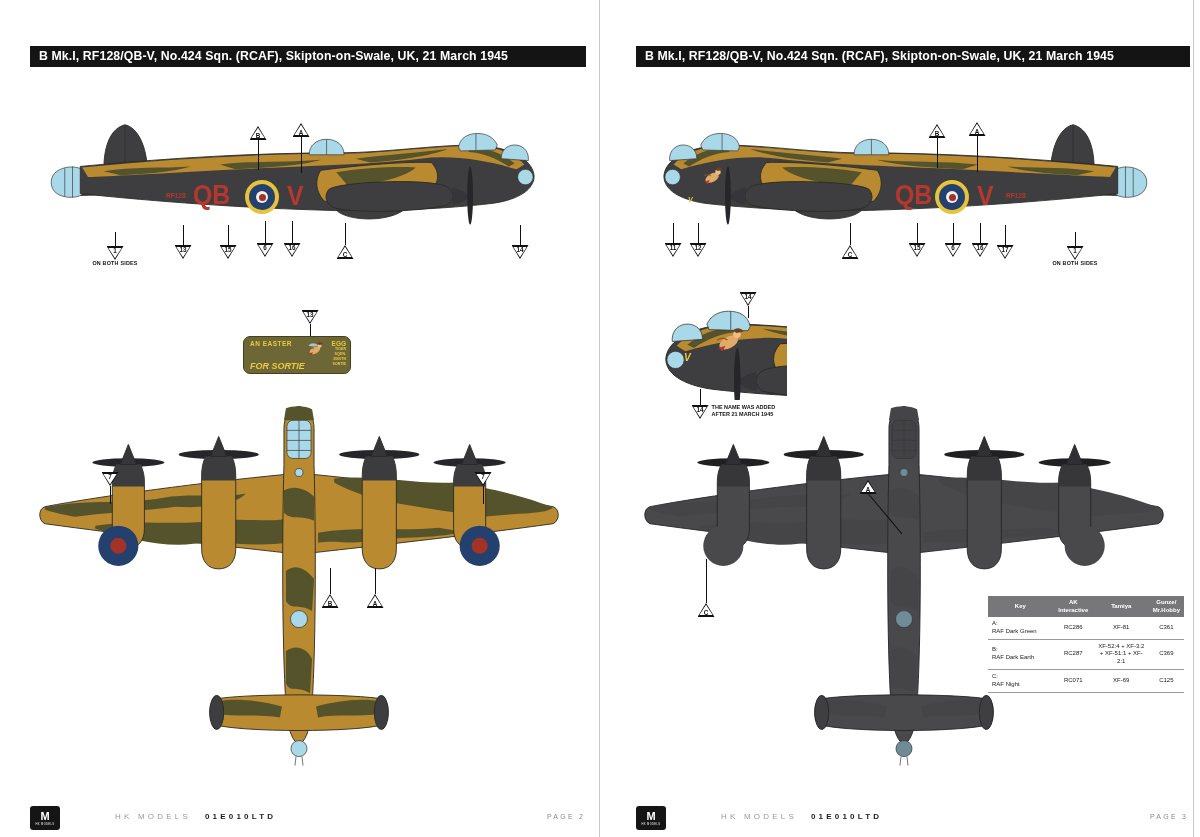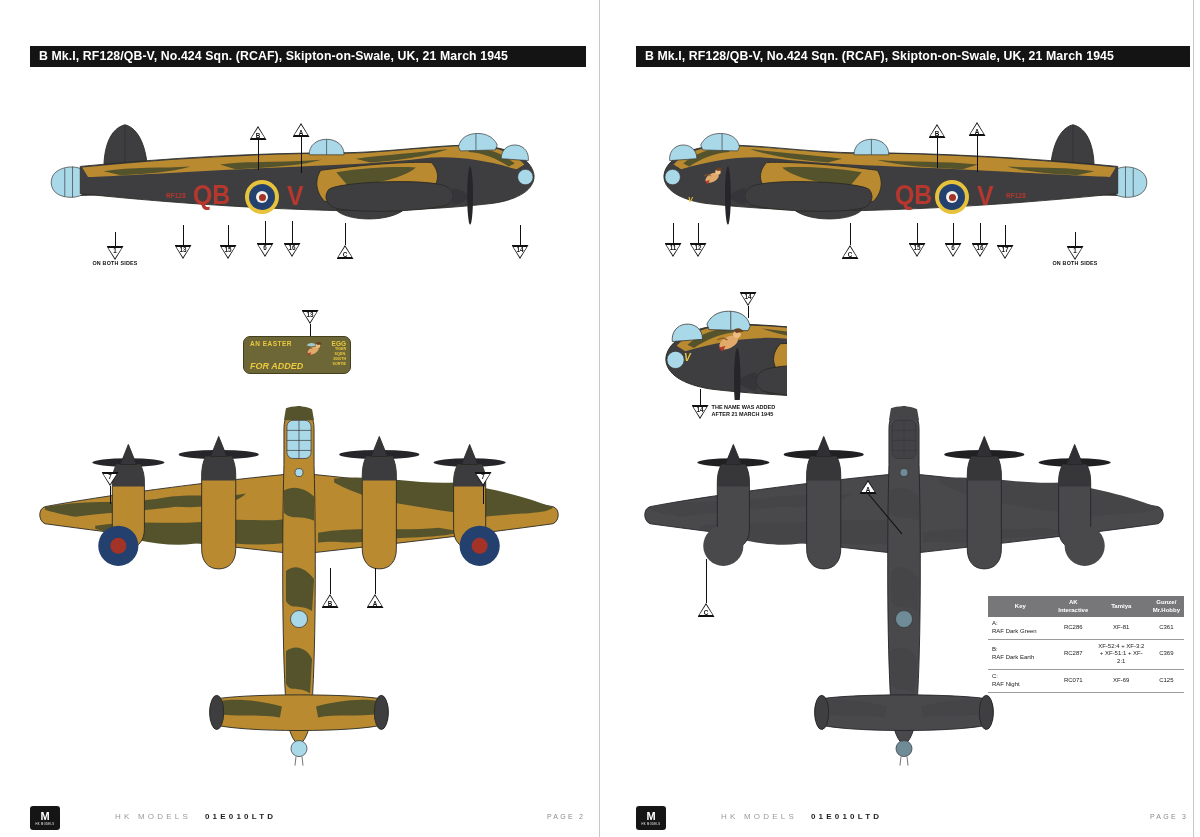--- a/index.html
+++ b/index.html
@@ -186,21 +186,21 @@
       <div class="w">
         <div class="r"></div>
       </div>
     </div>
 </div>
 <span class="code" style="left:287px;top:181px">V</span>
 
 <div class="noseart">
   <div class="na-left">
     <span class="na1">AN EASTER</span>
-    <span class="na3">FOR ADDED</span>
+    <span class="na3">FOR SORTIE</span>
   </div>
   <svg width="20" height="18" viewBox="0 0 24 22">
     <use href="#nose-figure"></use>
     <path d="M2 6 C 6 2 12 2 15 6 C 11 8 6 8 2 6 Z" fill="#a9d8e8" opacity=".85"></path>
   </svg>
   <div class="na-right">
     <span class="na2">EGG</span>
     <span class="na-sm">TIGER SQDN.</span>
     <span class="na-sm">2000TH</span>
     <span class="na-sm">SORTIE</span>

